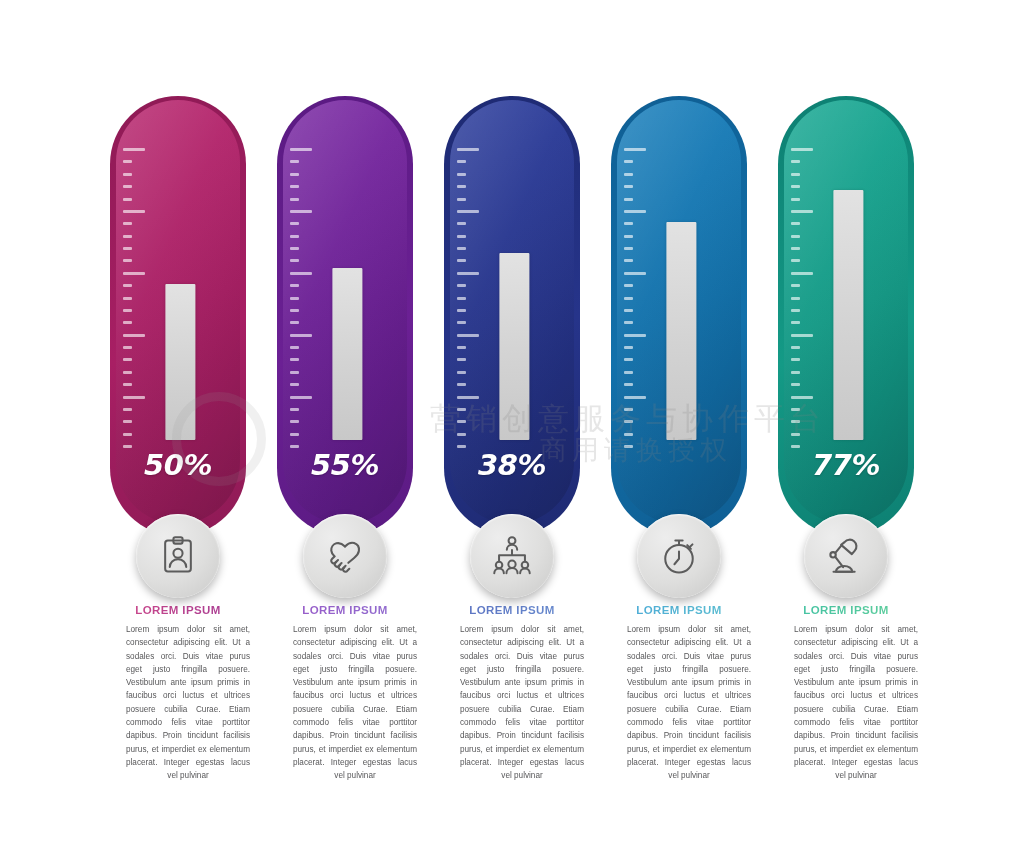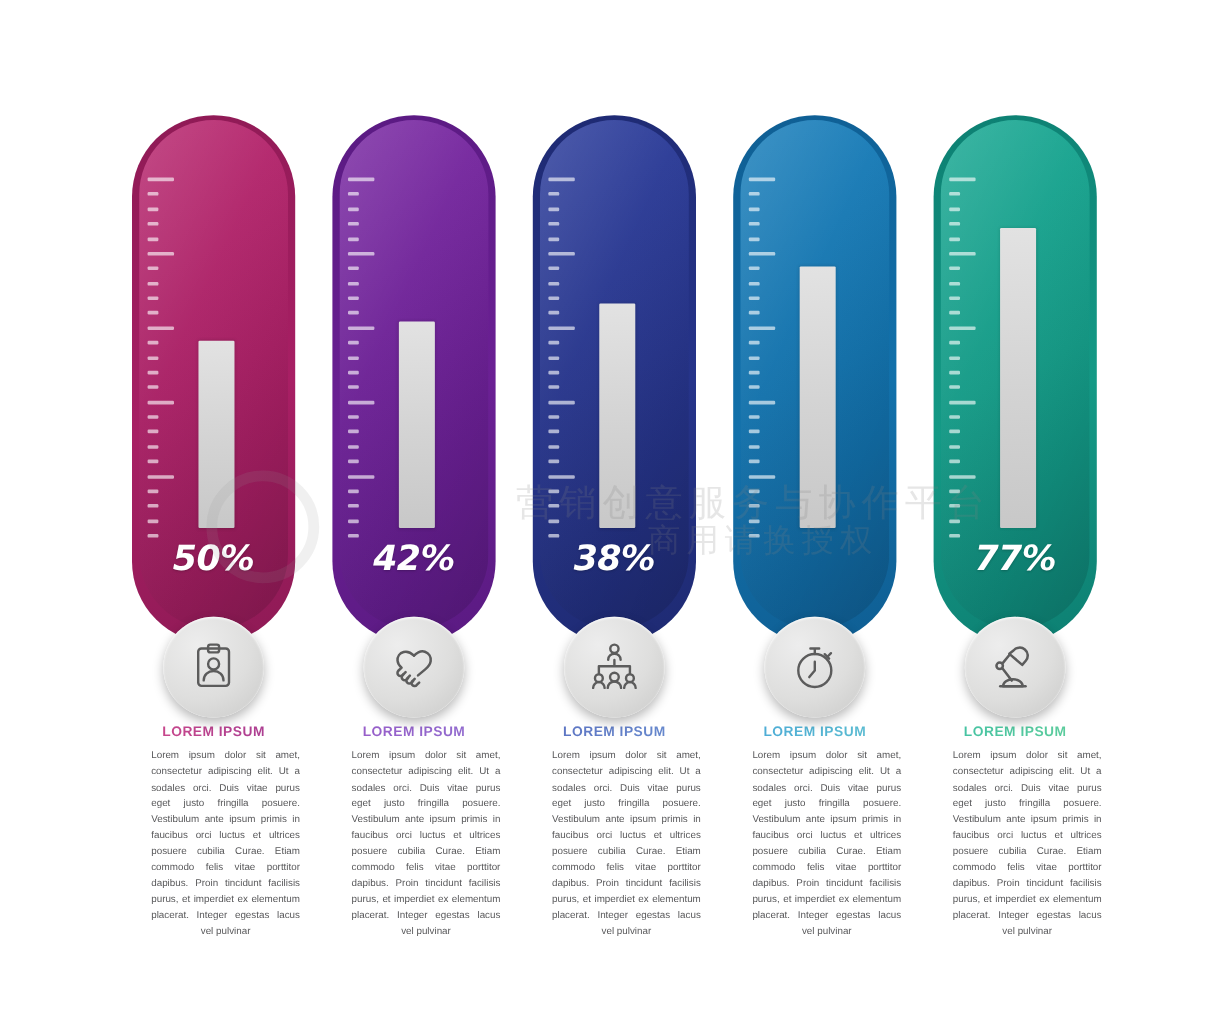--- a/index.html
+++ b/index.html
@@ -286,21 +286,21 @@
               <div class="tick minor"></div>
               <div class="tick minor"></div>
               <div class="tick minor"></div>
               <div class="tick major"></div>
               <div class="tick minor"></div>
               <div class="tick minor"></div>
               <div class="tick minor"></div>
               <div class="tick minor"></div>
             </div>
             <div class="fill-bar" style="height: 172px;"></div>
-            <div class="pct">42%</div>
+            <div class="pct">55%</div>
           </div>
           <div class="icon-disc">
             <svg width="46" height="46" viewBox="0 0 48 48" fill="none" stroke="#5c5c5c" stroke-width="2.2" stroke-linecap="round" stroke-linejoin="round">
               <path d="M24 14c3-3 6.5-4.5 9.5-3.5 3.5 1.2 5.5 4.5 5 8.2-.4 3-2.3 5.2-5 7.4l-6 5"></path>
               <path d="M24 14c-2.6-2.6-6-4-9-3.2-3.4.9-5.6 4-5.3 7.6.2 2.4 1.5 4.2 3.3 5.8"></path>
               <path d="M13 24.5l-2.6 2.6a2.6 2.6 0 103.7 3.7l.6-.6"></path>
               <path d="M16.7 28.2l-2.6 2.6a2.6 2.6 0 103.7 3.7l1-1"></path>
               <path d="M20.4 31.4l-2.3 2.3a2.6 2.6 0 103.7 3.7l1.4-1.4"></path>
               <path d="M24.6 34.2l-1.7 1.7a2.5 2.5 0 103.5 3.5l2.1-2"></path>
             </svg>

